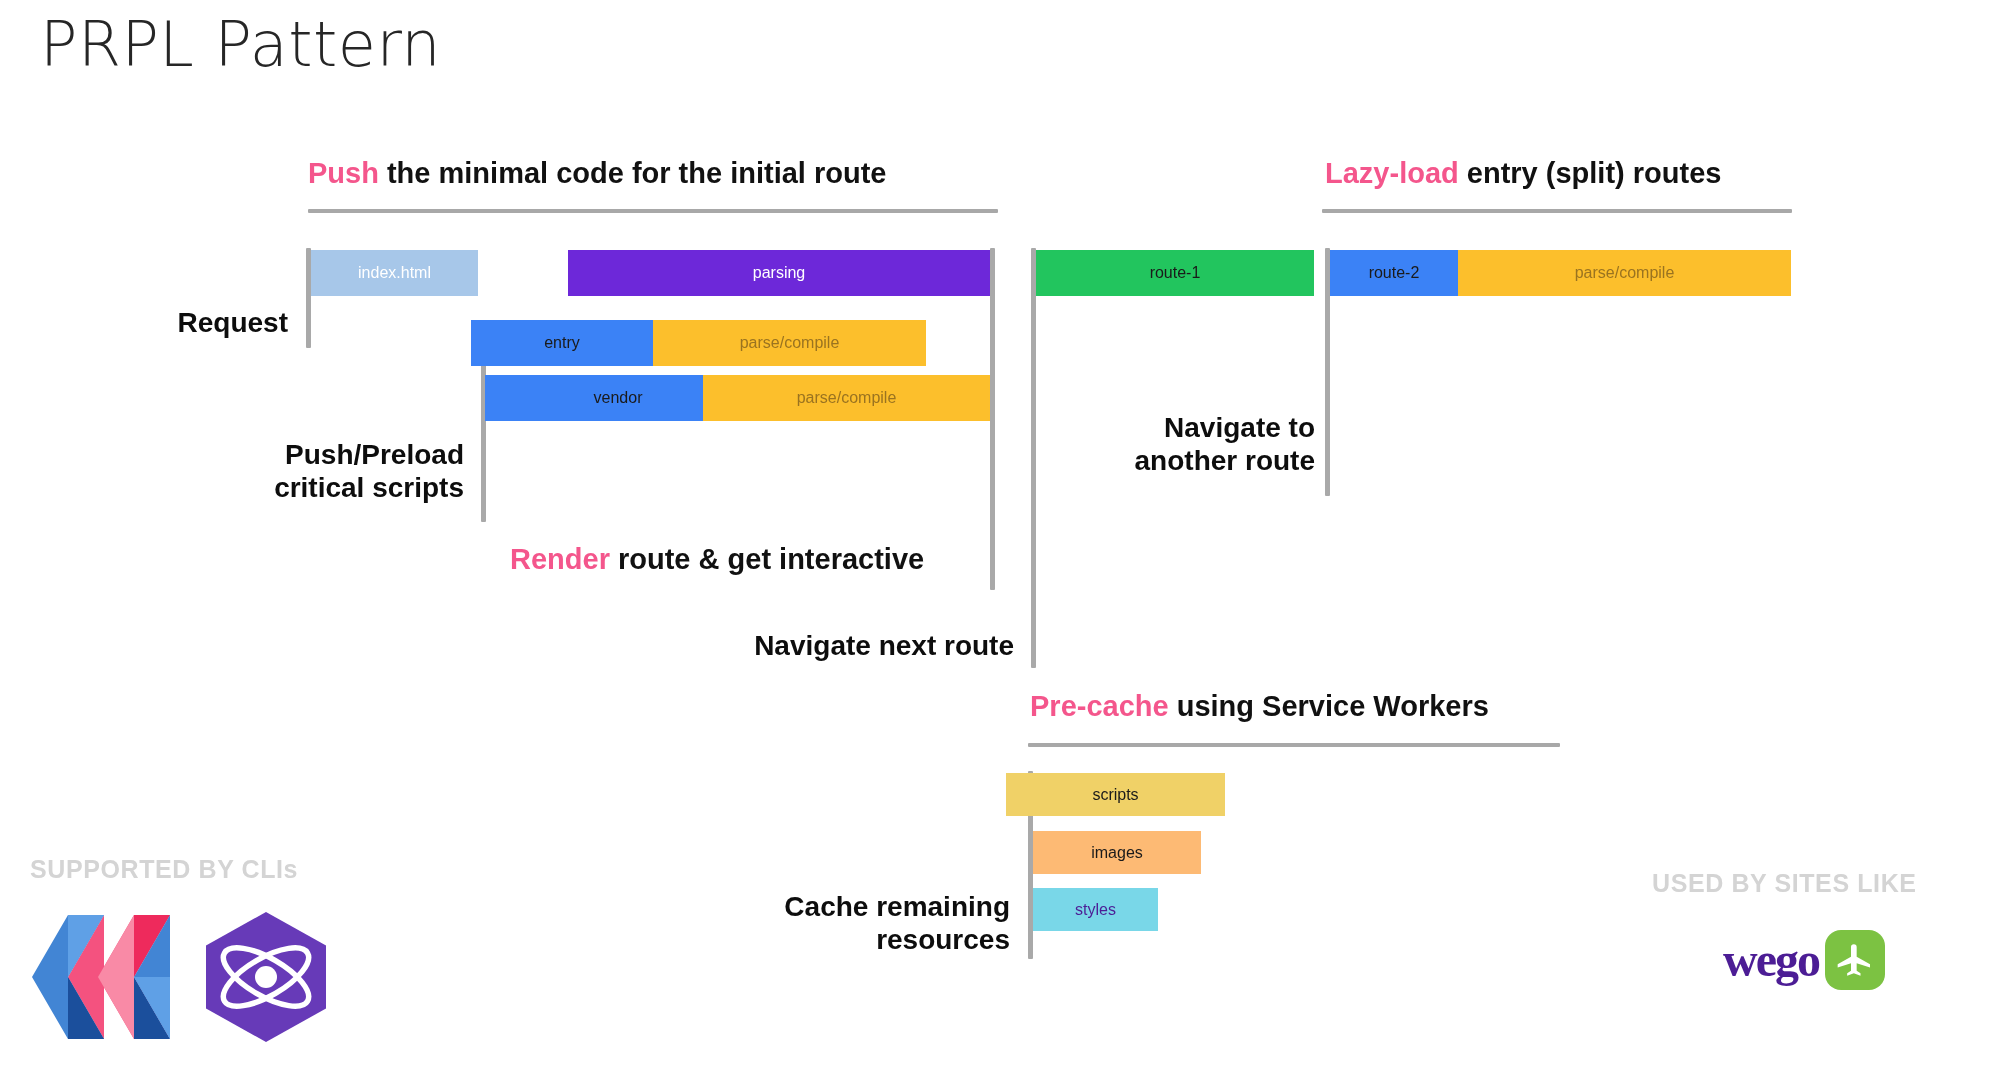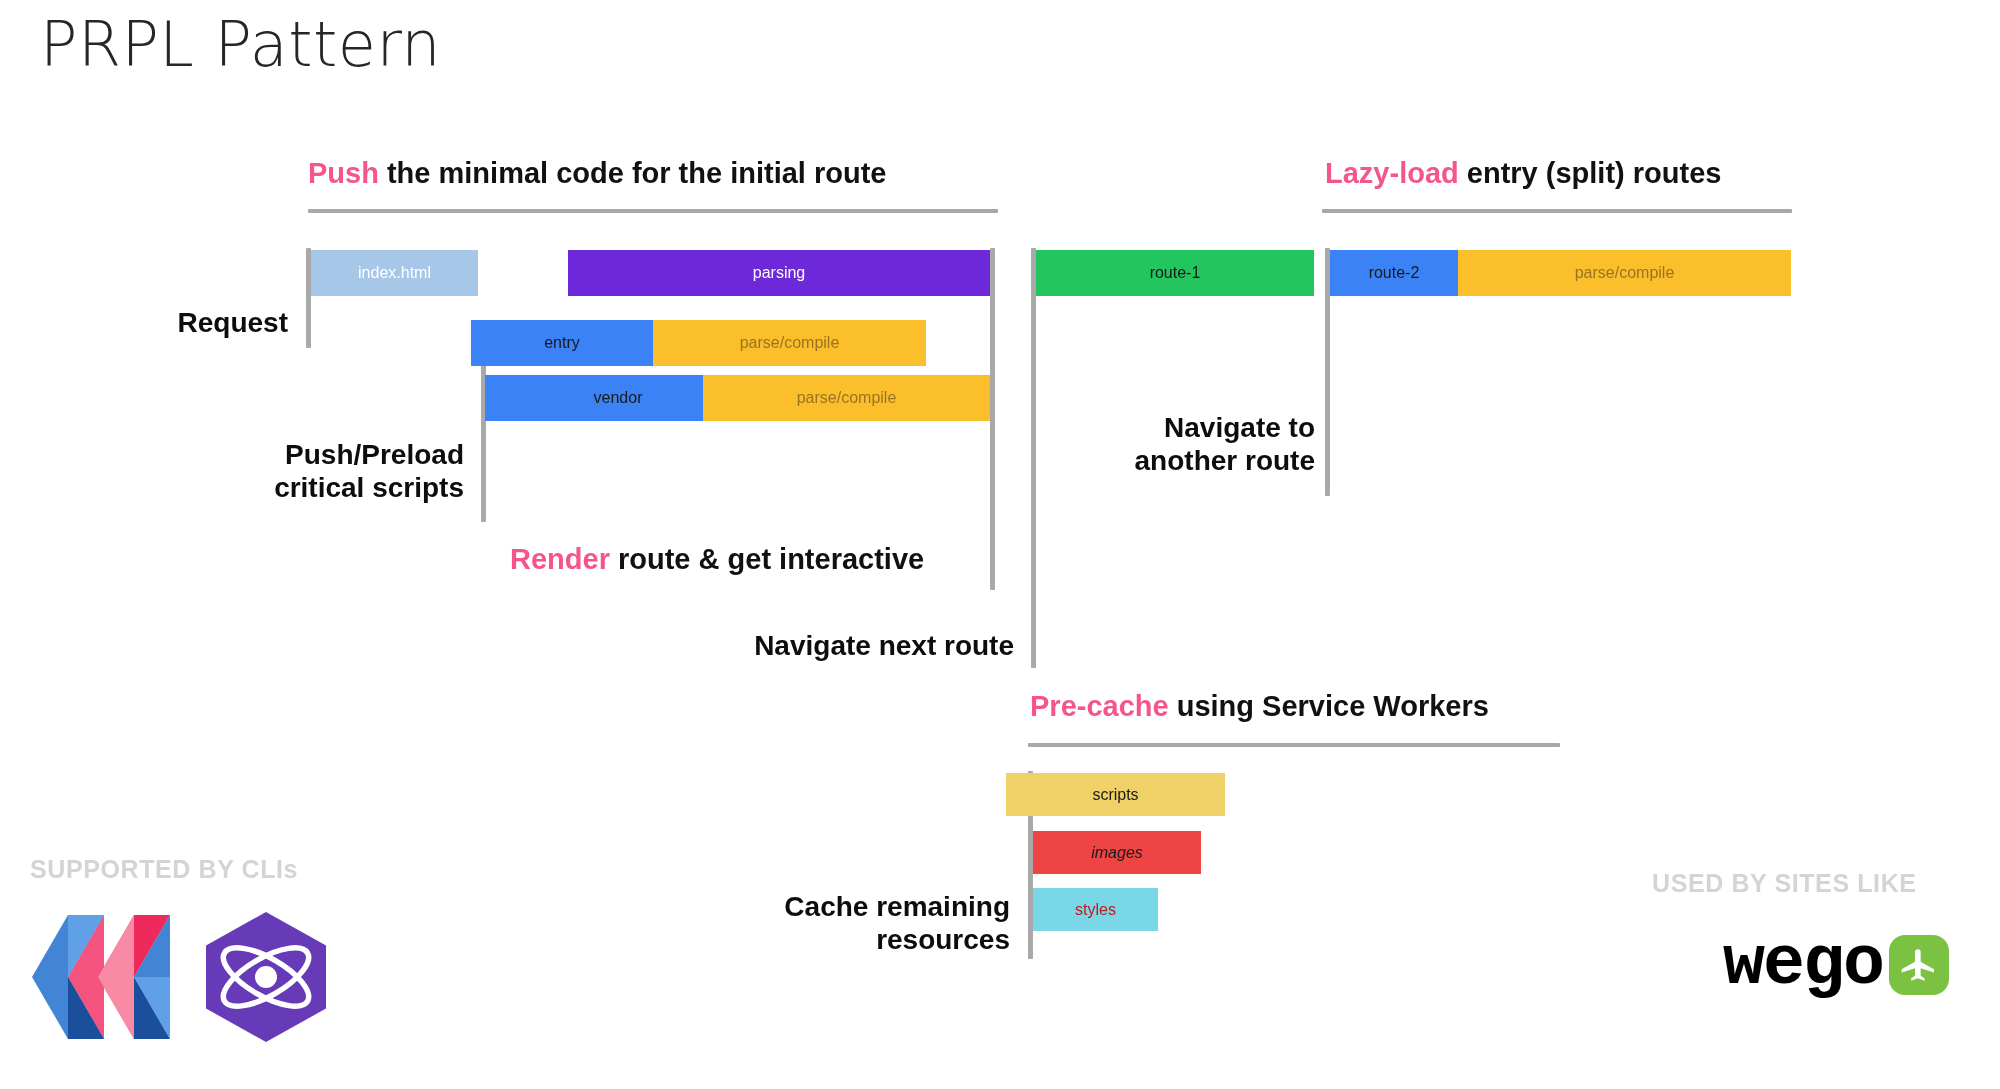--- a/index.html
+++ b/index.html
@@ -66,22 +66,22 @@
     justify-content: center;
     font-size: 16px;
     white-space: nowrap;
     box-sizing: border-box;
   }
   .seg.c-lightblue { background: #a7c7e9; color: #ffffff; }
   .seg.c-blue      { background: #6d28d9; color: #ffffff; }
   .seg.c-sand      { background: #3b82f6; color: #1a1a1a; }
   .seg.c-amber     { background: #fcbf2c; color: #9a7320; }
   .seg.c-amber-dk  { background: #22c55e; color: #1a1a1a; }
-  .seg.c-green     { background: #ef4444; color: #1a1a1a; font-style: italic; }
-  .seg.c-cyan      { background: #79d7e8; color: #b91c1c; }
+  .seg.c-green     { background: #fdba74; color: #1a1a1a; }
+  .seg.c-cyan      { background: #79d7e8; color: #4c1d95; }
   
   .step-label {
     position: absolute;
     font-size: 28px;
     font-weight: bold;
     line-height: 1.18;
     color: #0d0d0d;
     white-space: pre-line;
   }
   .step-label.right { text-align: right; }
@@ -98,25 +98,25 @@
   .logo-polymer { position: absolute; }
   
   .logo-preact { position: absolute; }
   
   .logo-wego {
     position: absolute;
     display: flex;
     align-items: center;
   }
   .wego-word {
-    font-size: 70px;
-    font-weight: bold;
-    color: #000000;
+    font-size: 48px;
+    font-weight: bold;
+    color: #4c1d95;
     letter-spacing: -2px;
-    font-family: Liberation Mono, monospace;
+    font-family: Liberation Serif, serif;
     line-height: 1;
   }
   .wego-badge {
     width: 60px;
     height: 60px;
     border-radius: 16px;
     background: #7cc242;
     display: flex;
     align-items: center;
     justify-content: center;

